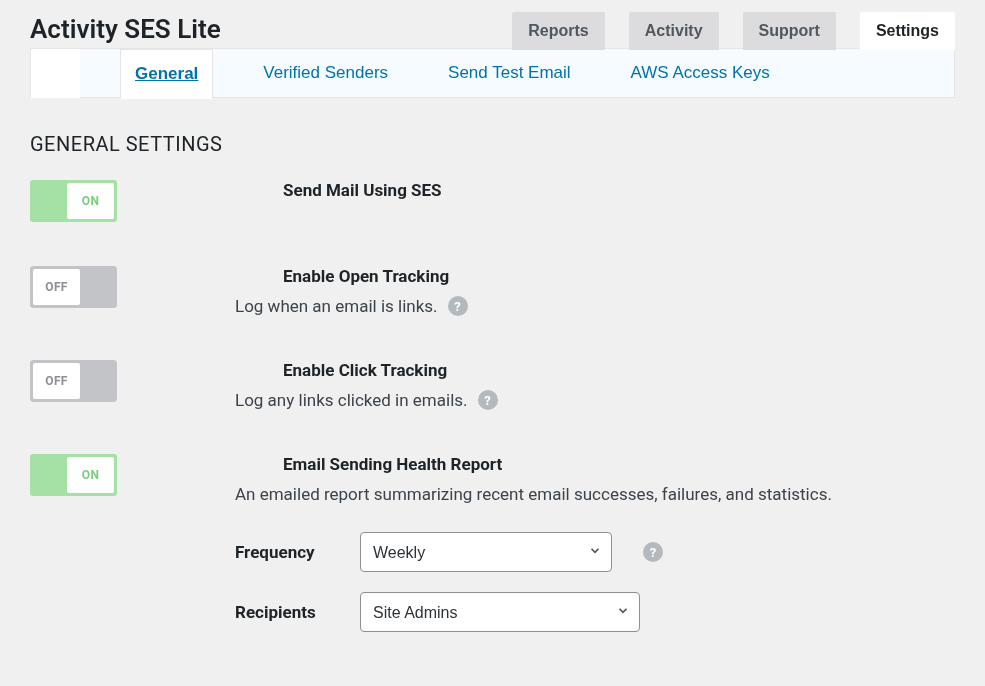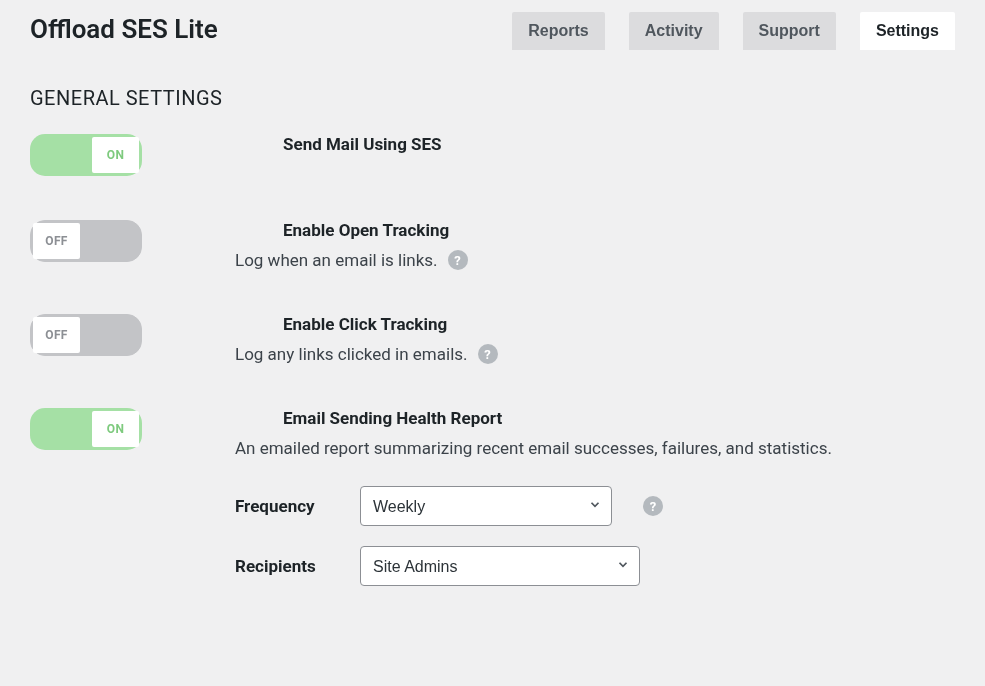--- a/index.html
+++ b/index.html
@@ -87,23 +87,23 @@
     margin: 34px 0 24px 0;
     color: #1d2327;
   }
   .setting-row {
     display: flex;
     align-items: flex-start;
     margin-bottom: 44px;
   }
   .toggle-col { width: 205px; flex-shrink: 0; }
   .toggle {
-    width: 112px;
+    width: 87px;
     height: 42px;
-    border-radius: 15px;
+    border-radius: 3px;
     position: relative;
     cursor: pointer;
     border: 1px solid transparent;
   }
   .toggle.on { background: #a5e0a5; }
   .toggle.off { background: #c3c4c7; border-color: #c3c4c7; }
   .toggle-knob {
     position: absolute;
     top: 2px;
     width: 47px;
@@ -183,29 +183,36 @@
     transform: translateY(-50%);
     pointer-events: none;
     color: #50575e;
   }
 </style>
 </head>
 <body>
 
 <div class="wrap">
   <div class="header-row">
-    <h1>Offload SES Lite</h1>
+    <h1>Activity SES Lite</h1>
     <div class="top-tabs">
       <button class="top-tab">Reports</button>
       <button class="top-tab">Activity</button>
       <button class="top-tab">Support</button>
       <button class="top-tab active">Settings</button>
     </div>
   </div>
 
+  <div class="sub-nav">
+    <div class="sub-nav-spacer"></div>
+    <button class="sub-nav-item active">General</button>
+    <button class="sub-nav-item">Verified Senders</button>
+    <button class="sub-nav-item">Send Test Email</button>
+    <button class="sub-nav-item">AWS Access Keys</button>
+  </div>
 
   <h2 class="section-title">GENERAL SETTINGS</h2>
 
   <div class="setting-row">
     <div class="toggle-col">
       <div class="toggle on">
         <div class="toggle-knob">ON</div>
       </div>
     </div>
     <div class="setting-content">

